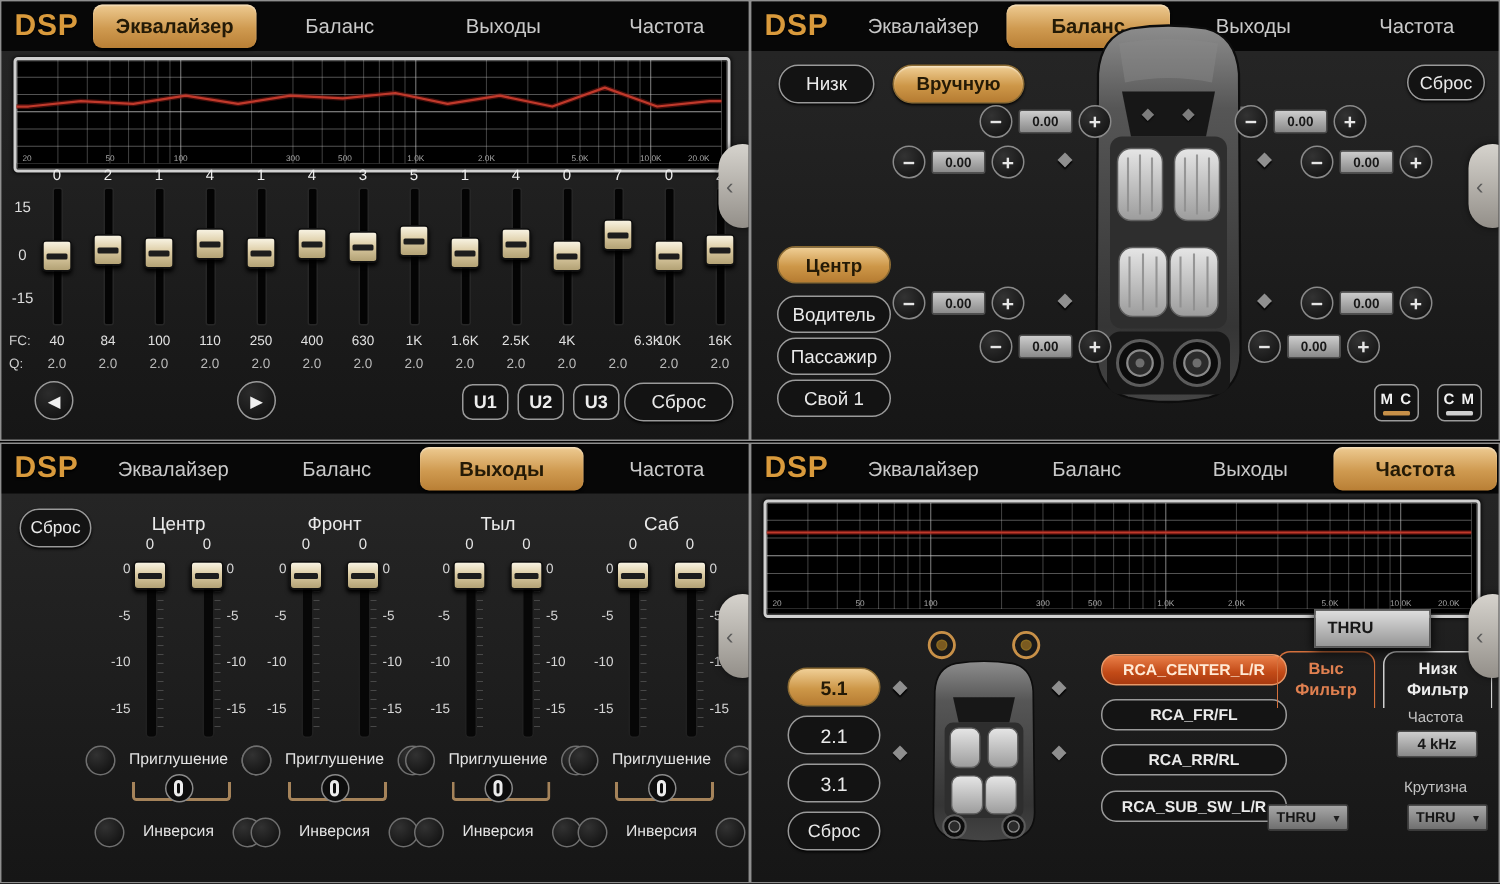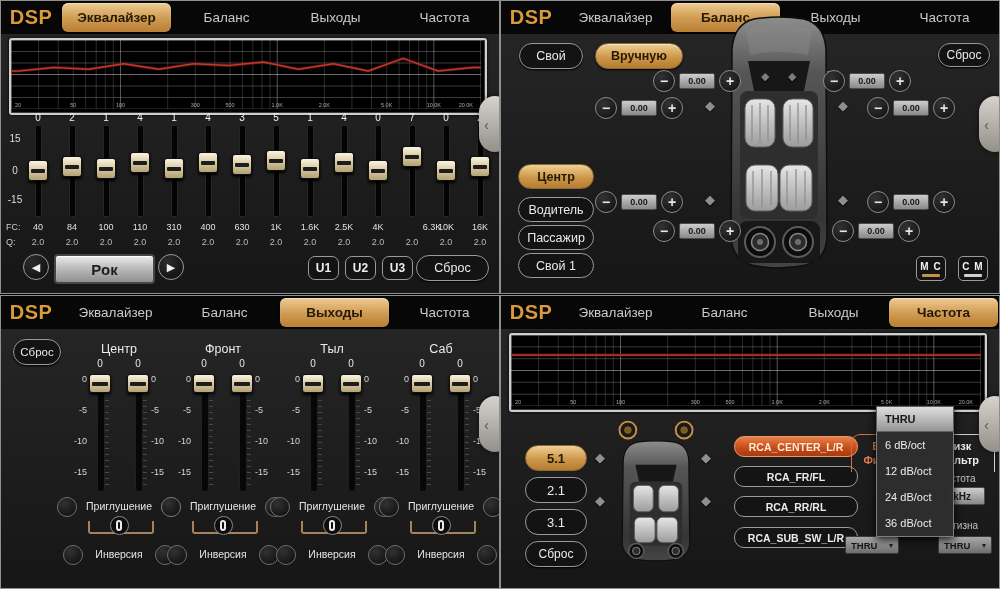--- a/index.html
+++ b/index.html
@@ -185,21 +185,21 @@
         <div class="fc-cell" style="left: 90px;">100</div>
         <div class="q-cell" style="left: 90px;">2.0</div>
         <div class="eq-val" style="left: 127px;">4</div>
         <div class="eq-track" style="left: 136px;"></div>
         <div class="eq-handle" style="left: 129px; top: 150.7px;"></div>
         <div class="fc-cell" style="left: 124px;">110</div>
         <div class="q-cell" style="left: 124px;">2.0</div>
         <div class="eq-val" style="left: 161px;">1</div>
         <div class="eq-track" style="left: 170px;"></div>
         <div class="eq-handle" style="left: 163px; top: 156.9px;"></div>
-        <div class="fc-cell" style="left: 158px;">310</div>
+        <div class="fc-cell" style="left: 158px;">250</div>
         <div class="q-cell" style="left: 158px;">2.0</div>
         <div class="eq-val" style="left: 195px;">4</div>
         <div class="eq-track" style="left: 204px;"></div>
         <div class="eq-handle" style="left: 197px; top: 150.7px;"></div>
         <div class="fc-cell" style="left: 192px;">400</div>
         <div class="q-cell" style="left: 192px;">2.0</div>
         <div class="eq-val" style="left: 229px;">3</div>
         <div class="eq-track" style="left: 238px;"></div>
         <div class="eq-handle" style="left: 231px; top: 152.8px;"></div>
         <div class="fc-cell" style="left: 226px;">630</div>
@@ -234,38 +234,37 @@
         <div class="eq-handle" style="left: 435px; top: 159px;"></div>
         <div class="fc-cell" style="left: 430px;">10K</div>
         <div class="q-cell" style="left: 430px;">2.0</div>
         <div class="eq-val" style="left: 467px;">2</div>
         <div class="eq-track" style="left: 476px;"></div>
         <div class="eq-handle" style="left: 469px; top: 154.9px;"></div>
         <div class="fc-cell" style="left: 464px;">16K</div>
         <div class="q-cell" style="left: 464px;">2.0</div>
       </div>
     <div class="circle-arrow" style="left:22px;top:253px;">◀</div>
-    <div class="preset-box" style="left:53px;top:253px;width:97px;height:26px;">Рок</div>
     <div class="circle-arrow" style="left:157px;top:253px;">▶</div>
     <div class="ubtn" style="left:307px;top:255px;">U1</div>
     <div class="ubtn" style="left:344px;top:255px;">U2</div>
     <div class="ubtn" style="left:381px;top:255px;">U3</div>
     <div class="btn" style="left:415px;top:254px;width:73px;height:26px;font-size:12.5px;">Сброс</div>
     <div class="pull" style="top:95px;">‹</div>
   </div>
 
   <div class="quad" id="quad-bal" style="left:500px;top:0;">
     <div class="tabbar">
       <div class="logo">DSP</div>
     <div class="tab">Эквалайзер</div>
         <div class="tab active">Баланс</div>
         <div class="tab">Выходы</div>
         <div class="tab">Частота</div>
       </div>
-    <div class="btn" style="left:18px;top:42px;width:64px;height:26px;font-size:12.5px;">Свой</div>
+    <div class="btn" style="left:18px;top:42px;width:64px;height:26px;font-size:12.5px;">Низк</div>
     <div class="btn gold" style="left:94px;top:42px;width:88px;height:26px;font-size:12.5px;">Вручную</div>
     <div class="btn" style="left:437px;top:42px;width:52px;height:24px;font-size:12px;">Сброс</div>
 
     <svg viewBox="0 0 110 256" width="110" height="256" style="position:absolute;left:223px;top:14px;">
       <defs>
         <linearGradient id="bodyg" x1="0" y1="0" x2="0" y2="1">
           <stop offset="0" stop-color="#8d8d8d"></stop>
             <stop offset=".22" stop-color="#565656"></stop>
           <stop offset=".8" stop-color="#353535"></stop>
             <stop offset="1" stop-color="#454545"></stop>
@@ -610,23 +609,17 @@
       <span>THRU</span>
       <span class="caret">▾</span>
     </div>
     <div class="sel" style="left:437px;top:240px;">
       <span>THRU</span>
       <span class="caret">▾</span>
     </div>
 
     <div class="dd">
       <div class="dd-head">THRU</div>
-      <div class="dd-list" id="dd-list">
-          <div class="dd-item">6 dB/oct</div>
-          <div class="dd-item">12 dB/oct</div>
-          <div class="dd-item">24 dB/oct</div>
-          <div class="dd-item">36 dB/oct</div>
-        </div>
     </div>
 
     <div class="pull" style="top:100px;">‹</div>
   </div>
 </div>
 
 </body></html>

